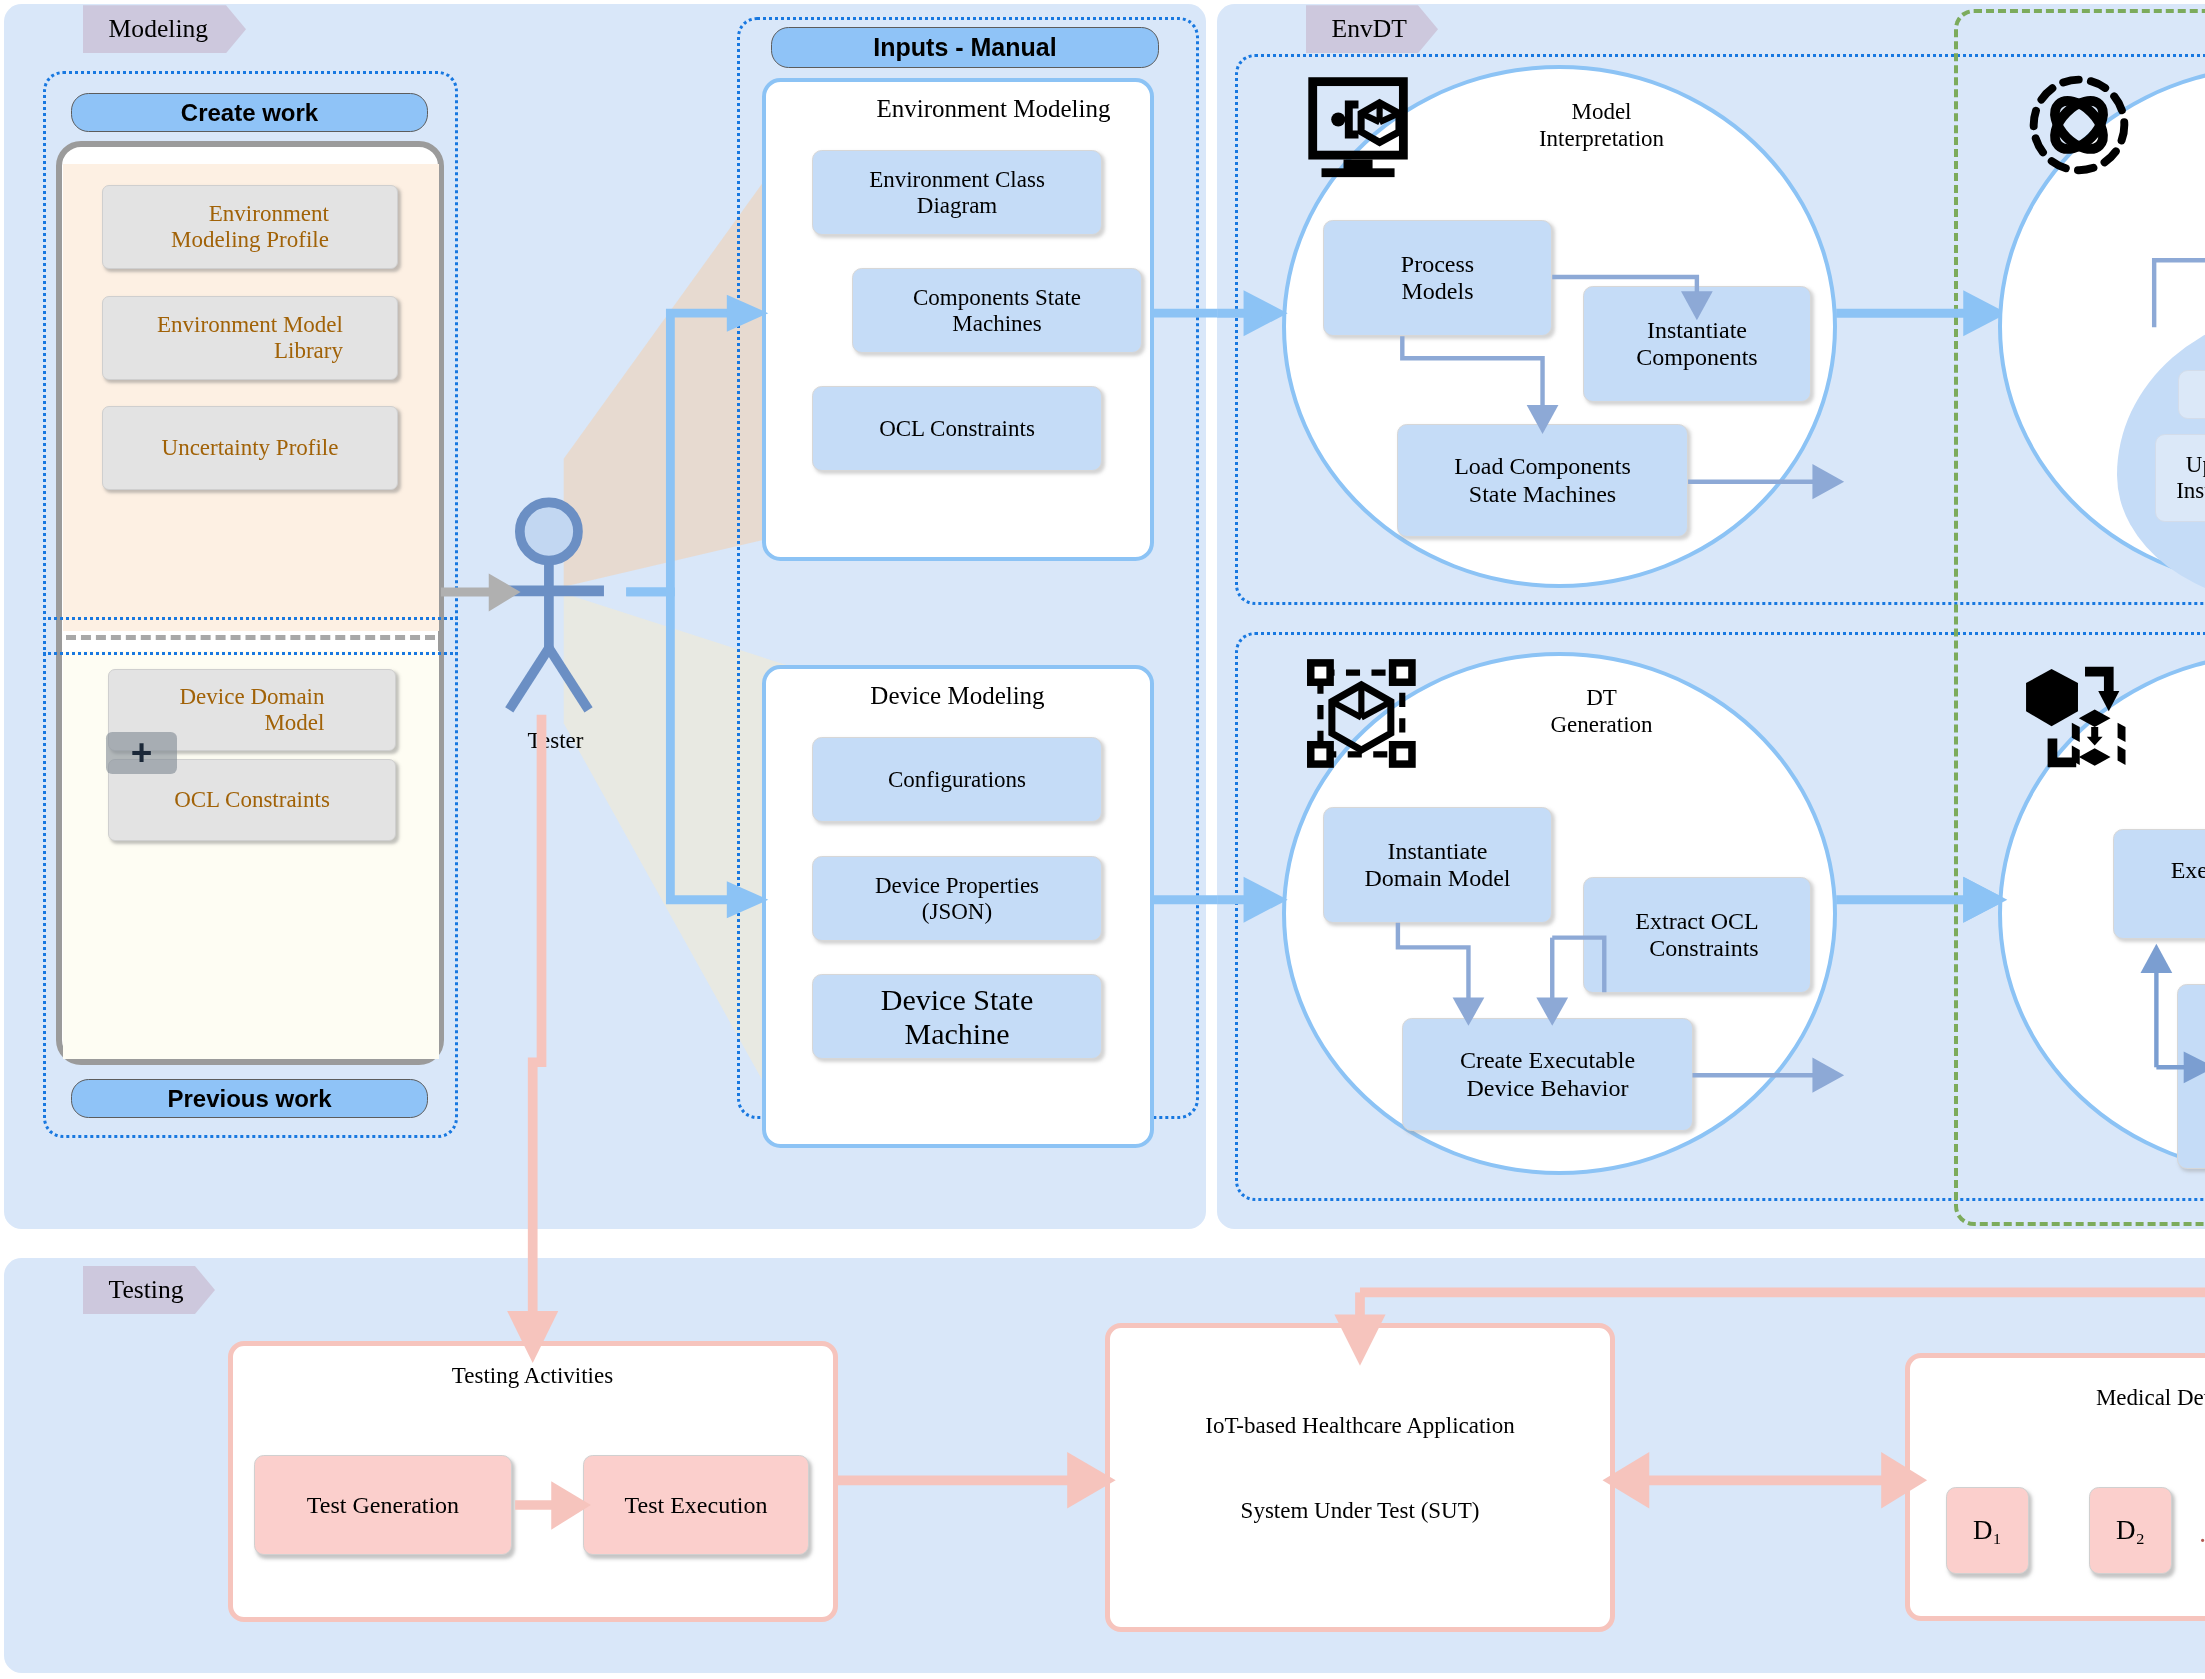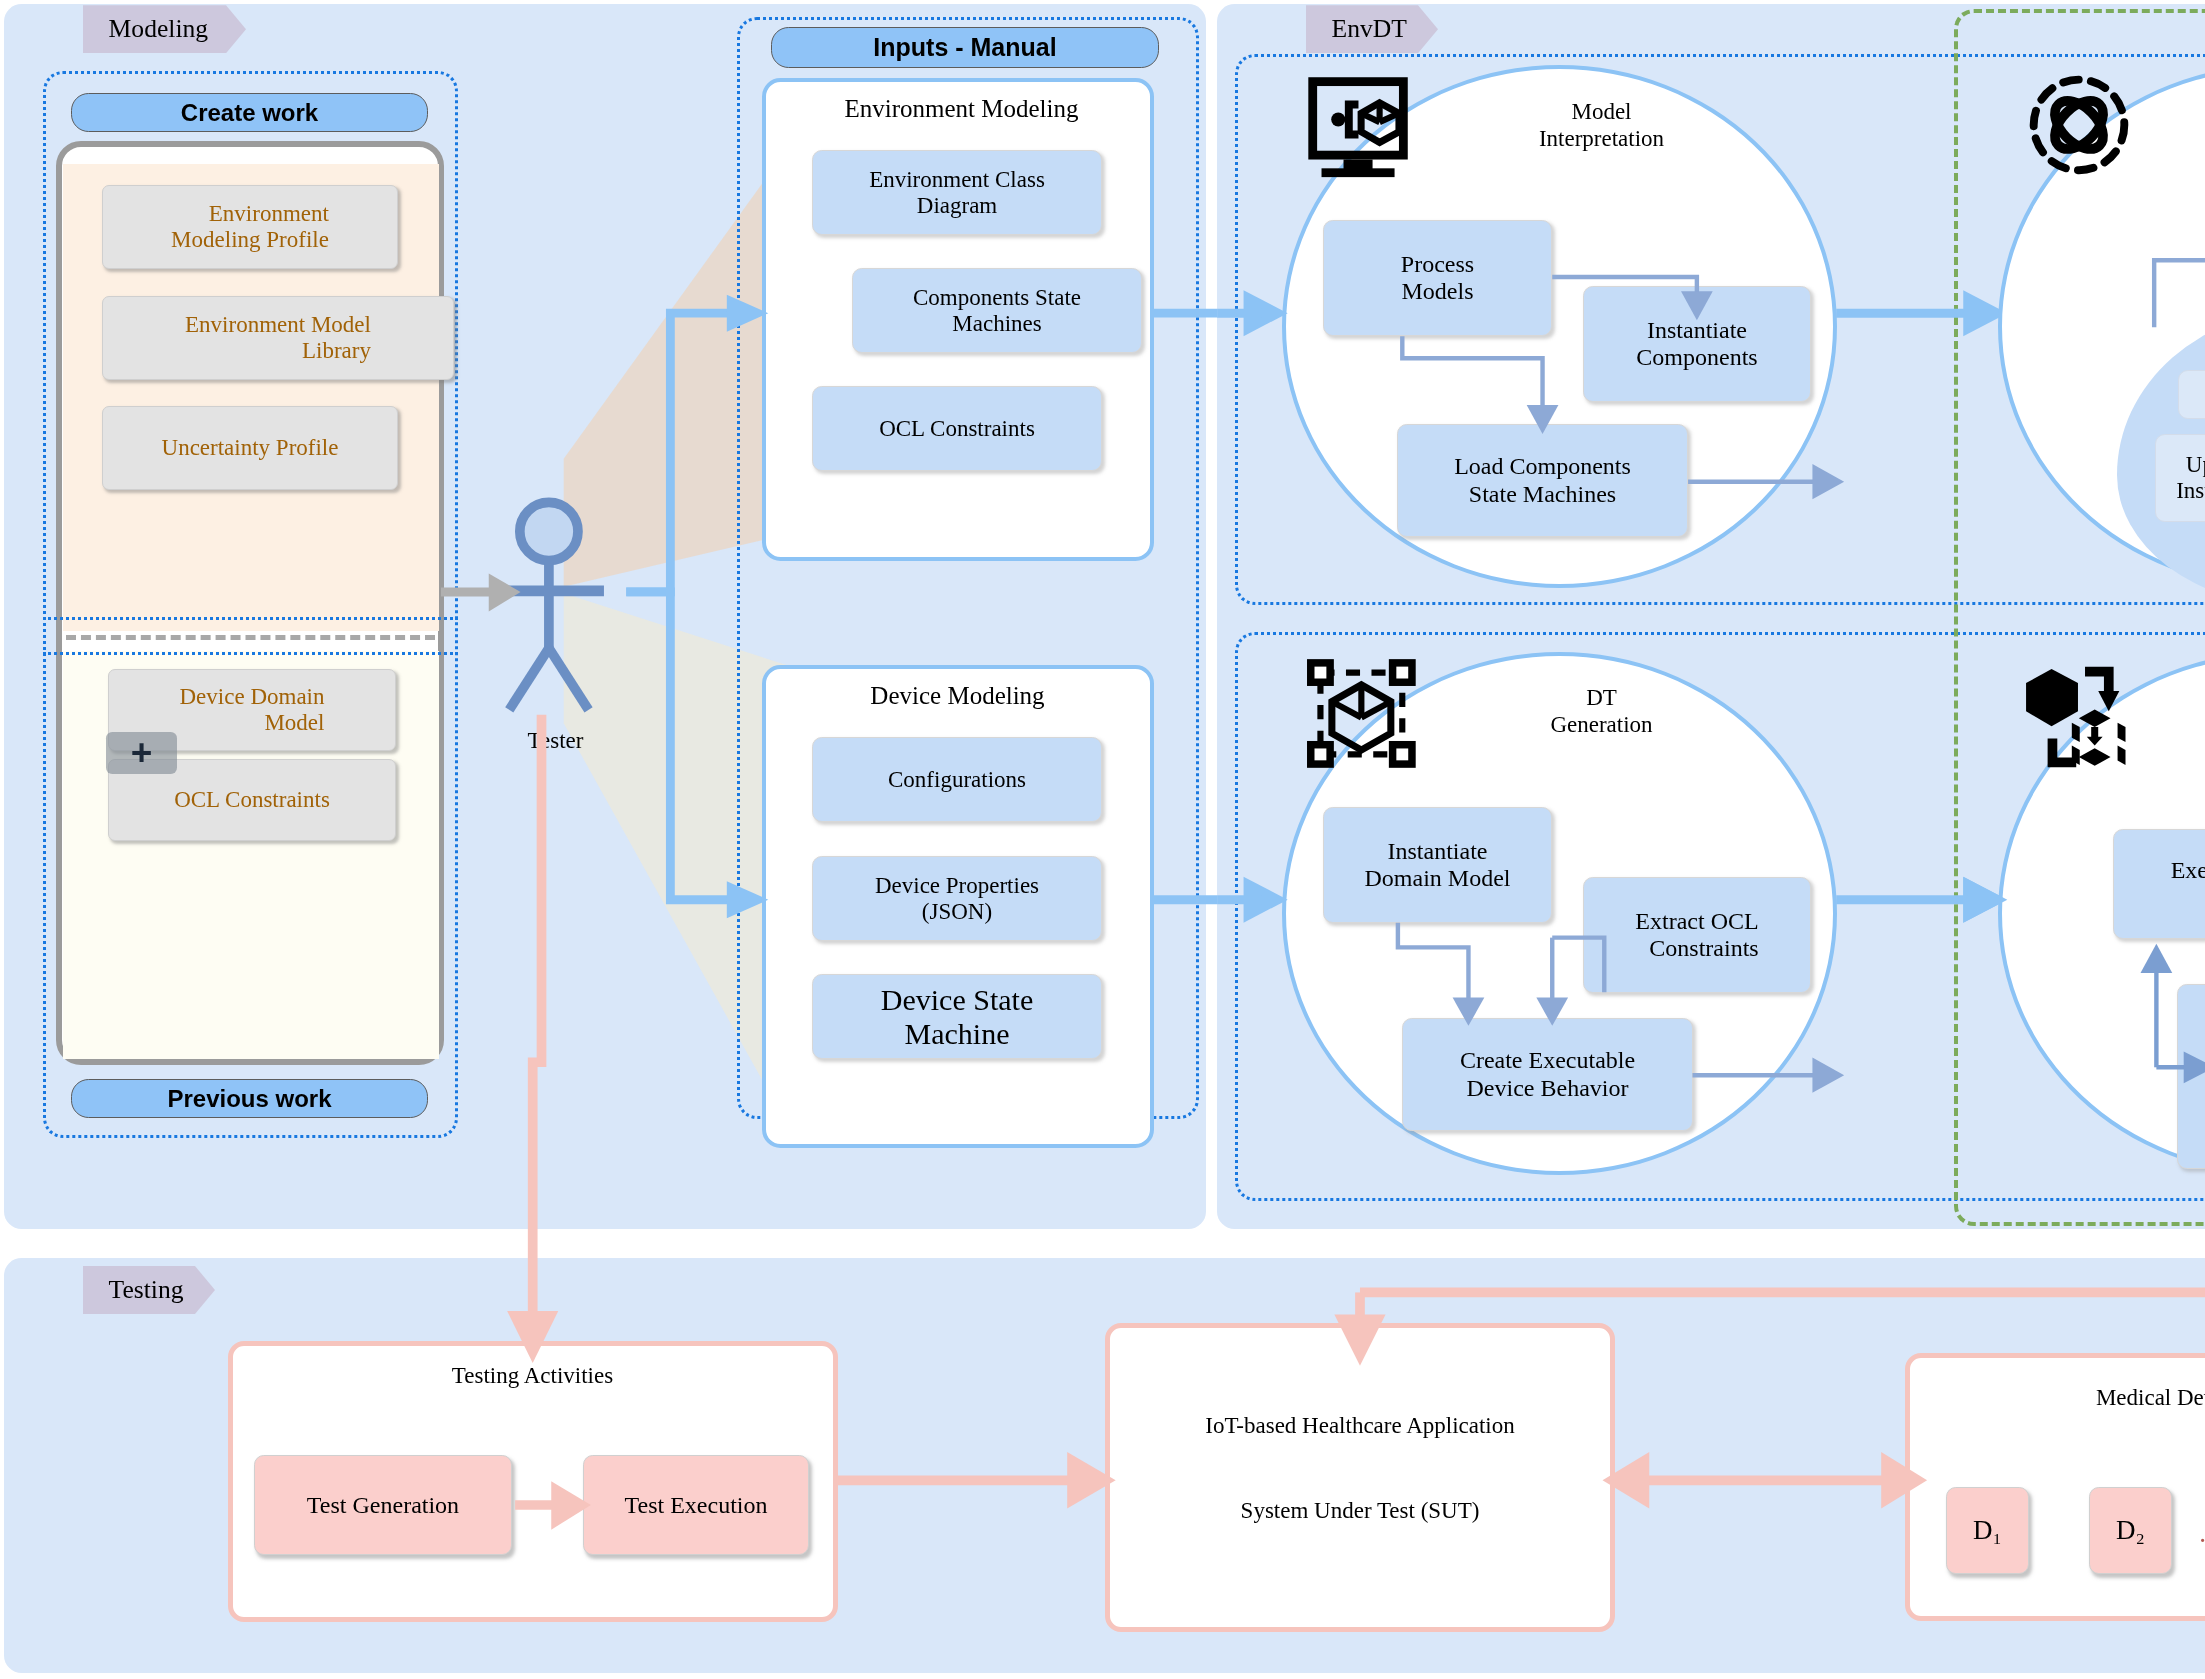--- a/index.html
+++ b/index.html
@@ -125,21 +125,21 @@
 
   <div class="abs" style="left:66px;top:635px;width:369px;height:0;border-top:5.7px dashed #a8a8a8;"></div>
 
   <div class="abs" style="left:43px;top:617px;width:415px;height:0;border-top:3.5px dotted #1878e0;"></div>
   <div class="abs" style="left:43px;top:652px;width:415px;height:0;border-top:3.5px dotted #1878e0;"></div>
 
   <div class="abs greycard ctr" style="left:102px;top:185px;width:296px;height:84px;font-size:23px;line-height:1.12;white-space:pre-line;">
     <span>Environment
 Modeling Profile</span>
   </div>
-  <div class="abs greycard ctr" style="left:102px;top:296px;width:352px;height:84px;font-size:23px;line-height:1.12;white-space:pre-line;">
+  <div class="abs greycard ctr" style="left:102px;top:296px;width:296px;height:84px;font-size:23px;line-height:1.12;white-space:pre-line;">
     <span>Environment Model
 Library</span>
   </div>
   <div class="abs greycard ctr" style="left:102px;top:406px;width:296px;height:84px;font-size:23px;line-height:1.12;white-space:pre-line;">
     <span>Uncertainty Profile</span>
   </div>
 
   <div class="abs greycard ctr" style="left:108px;top:669px;width:288px;height:82px;font-size:23px;line-height:1.12;white-space:pre-line;">
     <span>Device Domain
 Model</span>
@@ -178,21 +178,21 @@
     <polygon points="108,10 180,52 108,96" fill="#b0b0b0"></polygon>
   </svg>
 
   <div class="abs dotblue" style="left:737px;top:17px;width:462px;height:1102px;"></div>
 
   <div class="abs pill ctr" style="left:771px;top:26.5px;width:388px;height:41px;font-size:25px;">
     <span>Inputs - Manual</span>
   </div>
 
   <div class="abs whitecard" style="left:762px;top:78px;width:392px;height:483px;"></div>
-  <div class="abs ctr" style="left:771px;top:91px;width:381px;height:35px;text-align:right;">
+  <div class="abs ctr" style="left:803px;top:91px;width:381px;height:35px;text-align:right;">
     <span class="ttl-lg nowrap">Environment Modeling</span>
   </div>
   <div class="abs bluebox ctr" style="left:812px;top:150px;width:290px;height:85px;font-size:23px;line-height:1.12;white-space:pre-line;">
     <span>Environment Class
 Diagram</span>
   </div>
   <div class="abs bluebox ctr" style="left:812px;top:268px;width:290px;height:85px;font-size:23px;line-height:1.12;white-space:pre-line;margin-left:40px;">
     <span>Components State
 Machines</span>
   </div>

